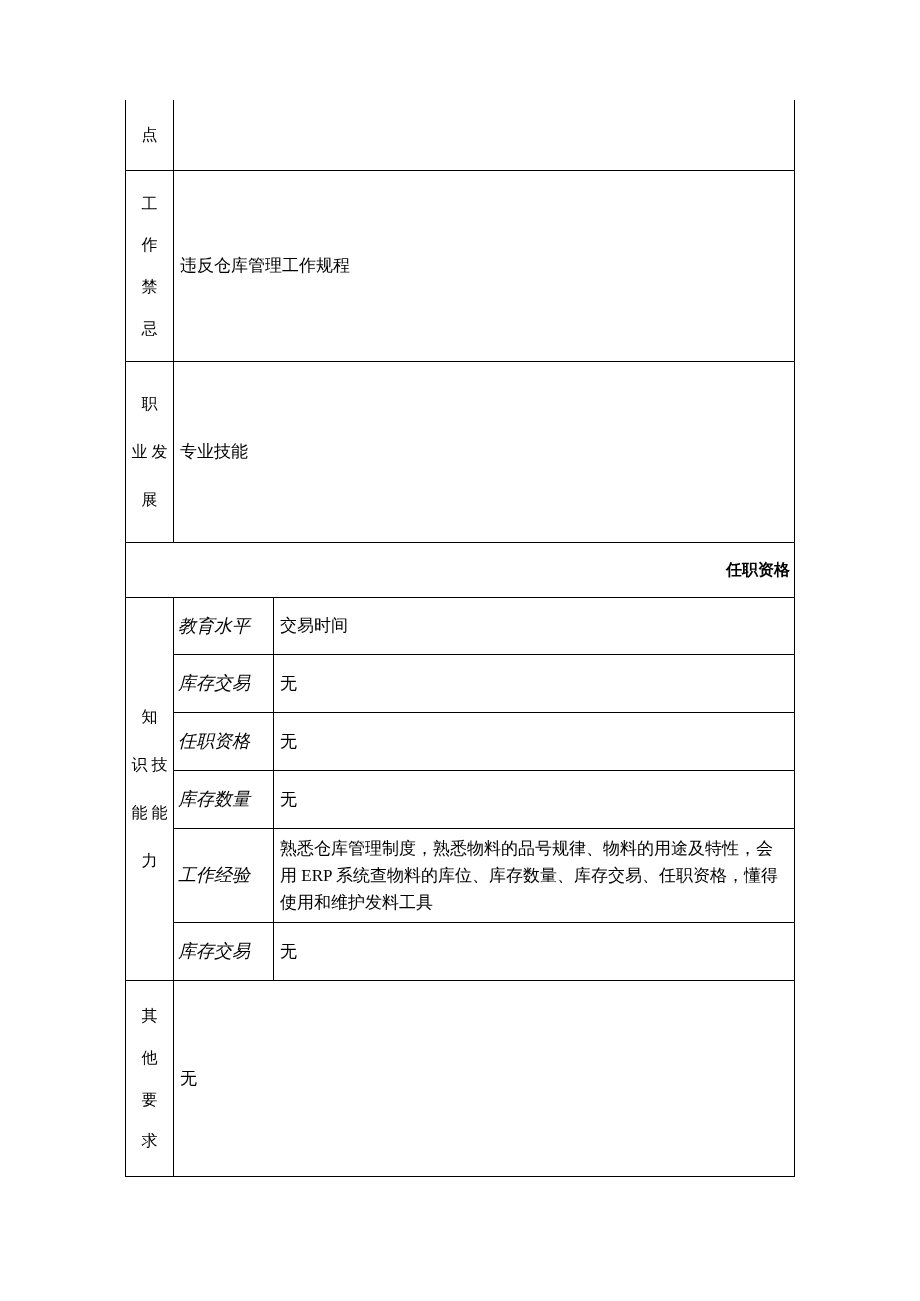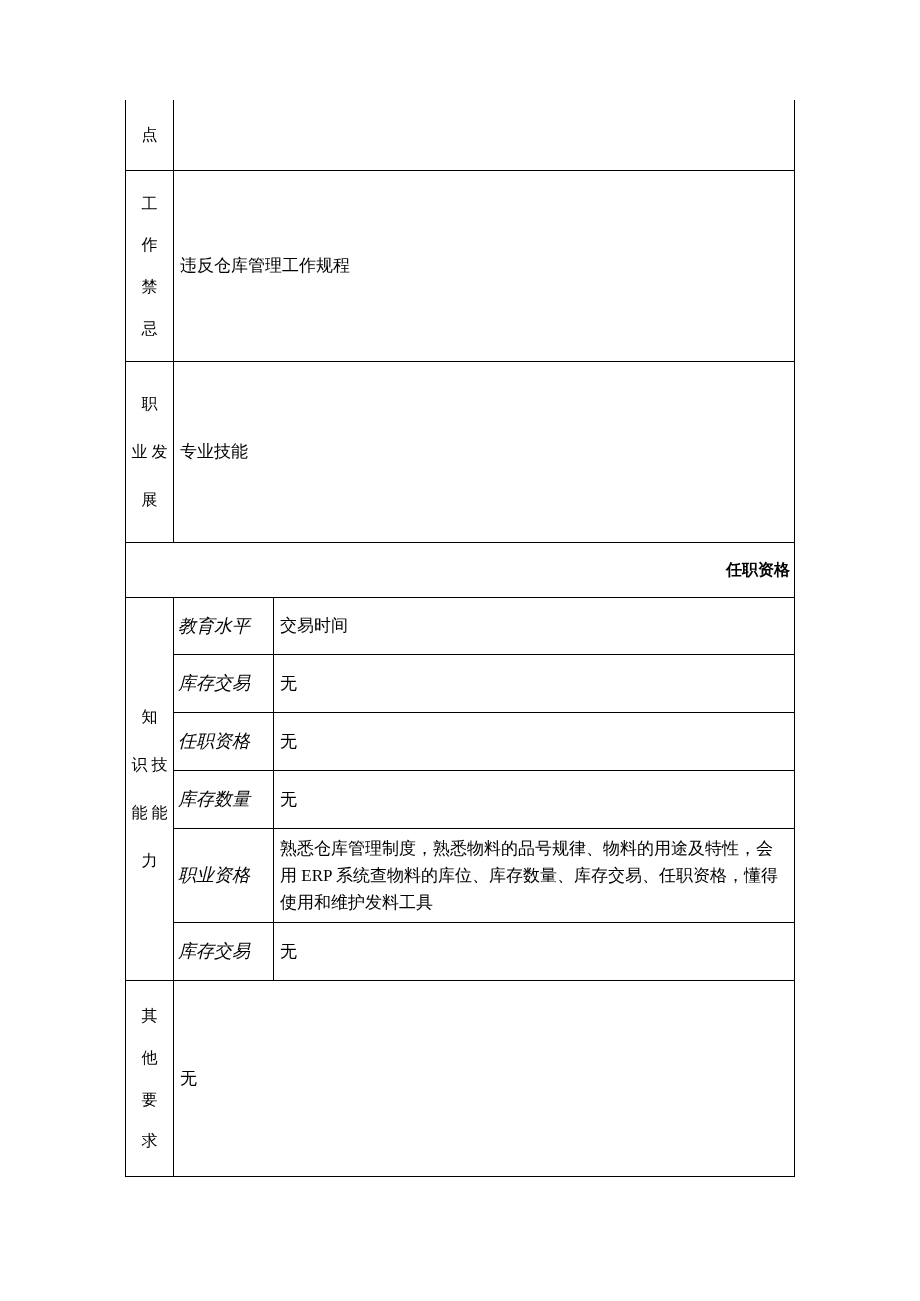--- a/index.html
+++ b/index.html
@@ -132,21 +132,21 @@
     </tr>
     <tr>
       <td class="label-col">任职资格</td>
       <td class="val">无</td>
     </tr>
     <tr>
       <td class="label-col">库存数量</td>
       <td class="val">无</td>
     </tr>
     <tr>
-      <td class="label-col" style="padding:24px 4px">职业资格</td>
+      <td class="label-col" style="padding:24px 4px">工作经验</td>
       <td class="val">熟悉仓库管理制度，熟悉物料的品号规律、物料的用途及特性，会用 ERP 系统查物料的库位、库存数量、库存交易、任职资格，懂得使用和维护发料工具</td>
     </tr>
     <tr>
       <td class="label-col">库存交易</td>
       <td class="val">无</td>
     </tr>
 
     <tr>
       <td class="vcell" style="height:195px">
         <div class="vwrap">

